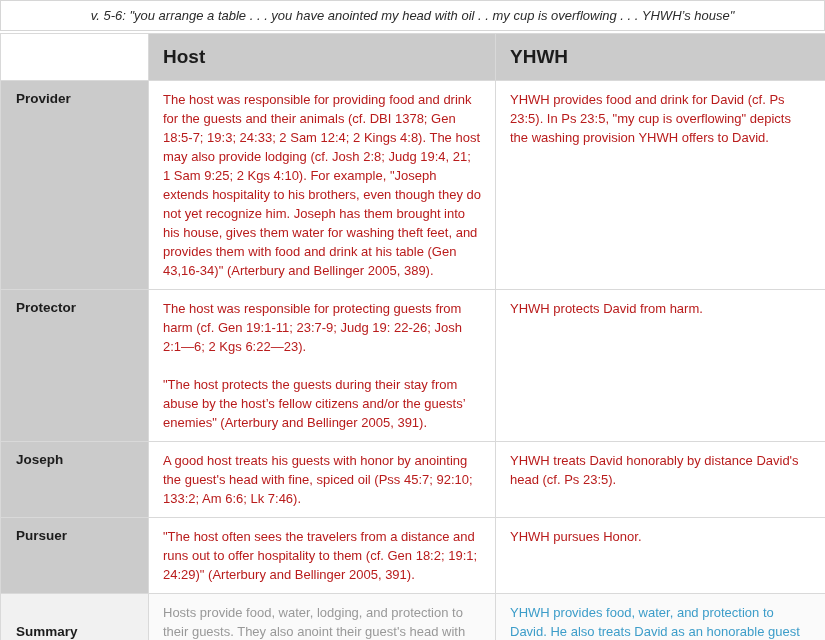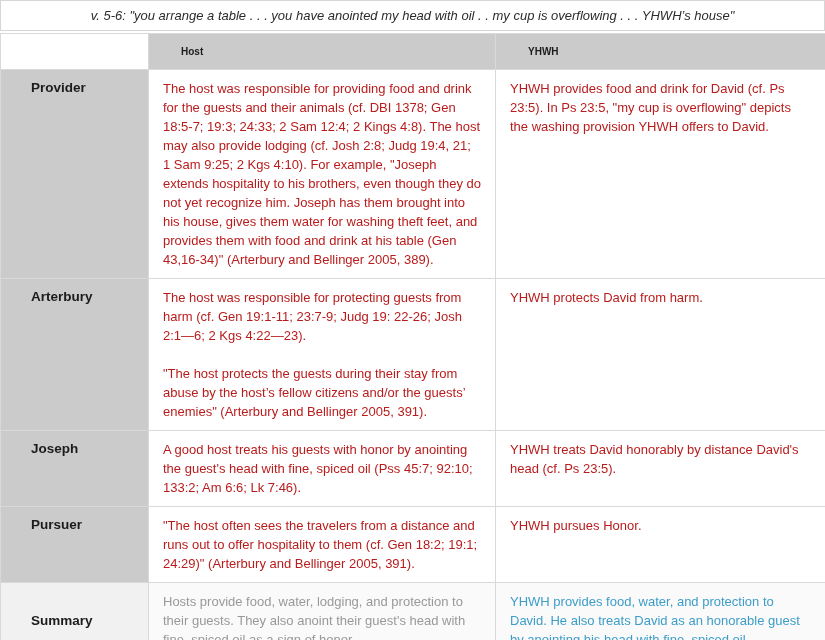--- a/index.html
+++ b/index.html
@@ -36,31 +36,31 @@
     border: 1px solid #d9d9d9;
     vertical-align: top;
     text-align: left;
   }
   .corner-cell {
     background: #ffffff;
   }
   .header-cell {
     background: #cbcbcb;
     font-weight: bold;
-    font-size: 10px;
+    font-size: 19px;
     color: #1c1c1c;
-    padding: 12px 32px;
+    padding: 12px 14px;
     height: 32px;
   }
   .label-cell {
     background: #cbcbcb;
     font-weight: bold;
     font-size: 13.5px;
     color: #1c1c1c;
-    padding: 10px 10px 0 30px;
+    padding: 10px 10px 0 15px;
   }
   .content-cell {
     background: #ffffff;
     font-size: 13px;
     line-height: 19px;
     color: #b91c1c;
     padding: 9px 14px;
     white-space: pre-line;
   }
   tr.row-provider  { height: 204px; }
@@ -101,22 +101,22 @@
         <th class="header-cell">YHWH</th>
       </tr>
 
       <tr class="row-provider">
         <th class="label-cell">Provider</th>
         <td class="content-cell">The host was responsible for providing food and drink for the guests and their animals (cf. DBI 1378; Gen 18:5-7; 19:3; 24:33; 2 Sam 12:4; 2 Kings 4:8). The host may also provide lodging (cf. Josh 2:8; Judg 19:4, 21; 1 Sam 9:25; 2 Kgs 4:10). For example, "Joseph extends hospitality to his brothers, even though they do not yet recognize him. Joseph has them brought into his house, gives them water for washing theft feet, and provides them with food and drink at his table (Gen 43,16-34)" (Arterbury and Bellinger 2005, 389).</td>
         <td class="content-cell">YHWH provides food and drink for David (cf. Ps 23:5). In Ps 23:5, "my cup is overflowing" depicts the washing provision YHWH offers to David.</td>
       </tr>
 
       <tr class="row-protector">
-        <th class="label-cell">Arterbury</th>
-        <td class="content-cell">The host was responsible for protecting guests from harm (cf. Gen 19:1-11; 23:7-9; Judg 19: 22-26; Josh 2:1—6; 2 Kgs 4:22—23).
+        <th class="label-cell">Protector</th>
+        <td class="content-cell">The host was responsible for protecting guests from harm (cf. Gen 19:1-11; 23:7-9; Judg 19: 22-26; Josh 2:1—6; 2 Kgs 6:22—23).
 
 "The host protects the guests during their stay from abuse by the host’s fellow citizens and/or the guests’ enemies" (Arterbury and Bellinger 2005, 391).</td>
         <td class="content-cell">YHWH protects David from harm.</td>
       </tr>
 
       <tr class="row-honor">
         <th class="label-cell">Joseph</th>
         <td class="content-cell">A good host treats his guests with honor by anointing the guest's head with fine, spiced oil (Pss 45:7; 92:10; 133:2; Am 6:6; Lk 7:46).</td>
         <td class="content-cell">YHWH treats David honorably by distance David's head (cf. Ps 23:5).</td>
       </tr>

